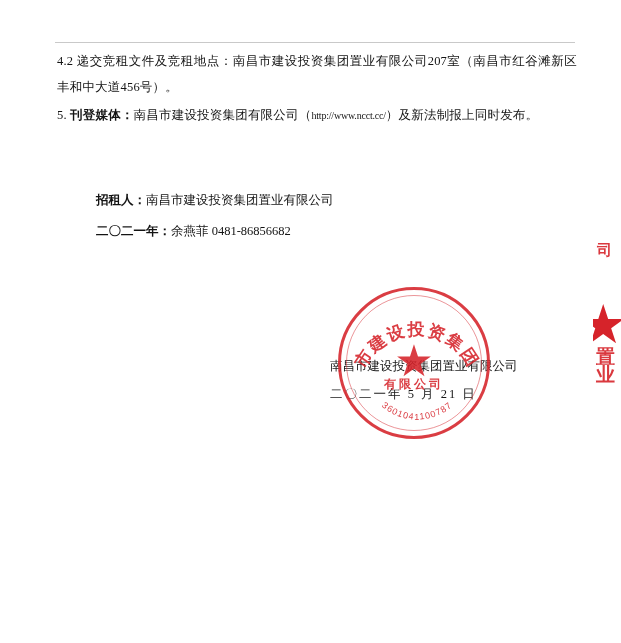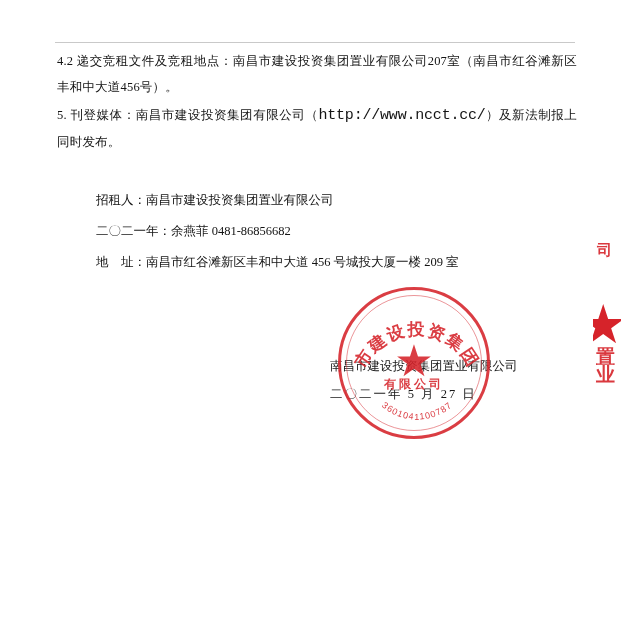--- a/index.html
+++ b/index.html
@@ -44,44 +44,44 @@
 
   .para {
     font-size: 12.5px;
     line-height: 26px;
     letter-spacing: 0.2px;
     color: #141414;
     margin: 0 0 2px 0;
     text-align: justify;
   }
   .para .lead {
-    font-weight: normal;
+    font-weight: bold;
   }
 
   .mono-url {
-    font-family: Liberation Mono, monospace;
-    font-size: 15px;
+    font-family: Liberation Serif, serif;
+    font-size: 10px;
     letter-spacing: -0.2px;
   }
 
   
   .contact-block {
     position: absolute;
     left: 96px;
     top: 185px;
     width: 460px;
   }
   .contact-line {
     font-size: 12.5px;
     line-height: 31px;
     color: #131313;
     white-space: nowrap;
   }
   .contact-line .lbl {
-    font-weight: normal;
+    font-weight: bold;
     margin-top: 40px;
   }
   .contact-line .val {
     font-weight: normal;
   }
 
   
   .sign-block {
     position: absolute;
     left: 330px;
@@ -238,28 +238,25 @@
 
   </div>
 
   <div class="contact-block">
     <div class="contact-line">
       <span class="lbl">招租人：</span><span class="val">南昌市建设投资集团置业有限公司</span>
     </div>
     <div class="contact-line">
       <span class="lbl">二〇二一年：</span><span class="val">余燕菲  0481-86856682</span>
     </div>
-    <div class="contact-line">
-      <span class="lbl">地　址：</span><span class="val">南昌市红谷滩新区丰和中大道 456 号城投大厦一楼 209 室</span>
-    </div>
   </div>
 
   <div class="sign-block">
     <div class="sign-line">南昌市建设投资集团置业有限公司</div>
-    <div class="sign-line date">二〇二一年 5 月 27 日</div>
+    <div class="sign-line date">二〇二一年 5 月 21 日</div>
   </div>
 
   <div class="seal">
     <svg class="seal-arc" viewBox="0 0 152 152">
       <defs>
         <path id="arcpath" d="M 20,88 A 58,58 0 0 1 132,88" fill="none"></path>
       </defs>
       <text>
         <textPath href="#arcpath" startOffset="50%" text-anchor="middle">南昌市建设投资集团置业</textPath>
       </text>

